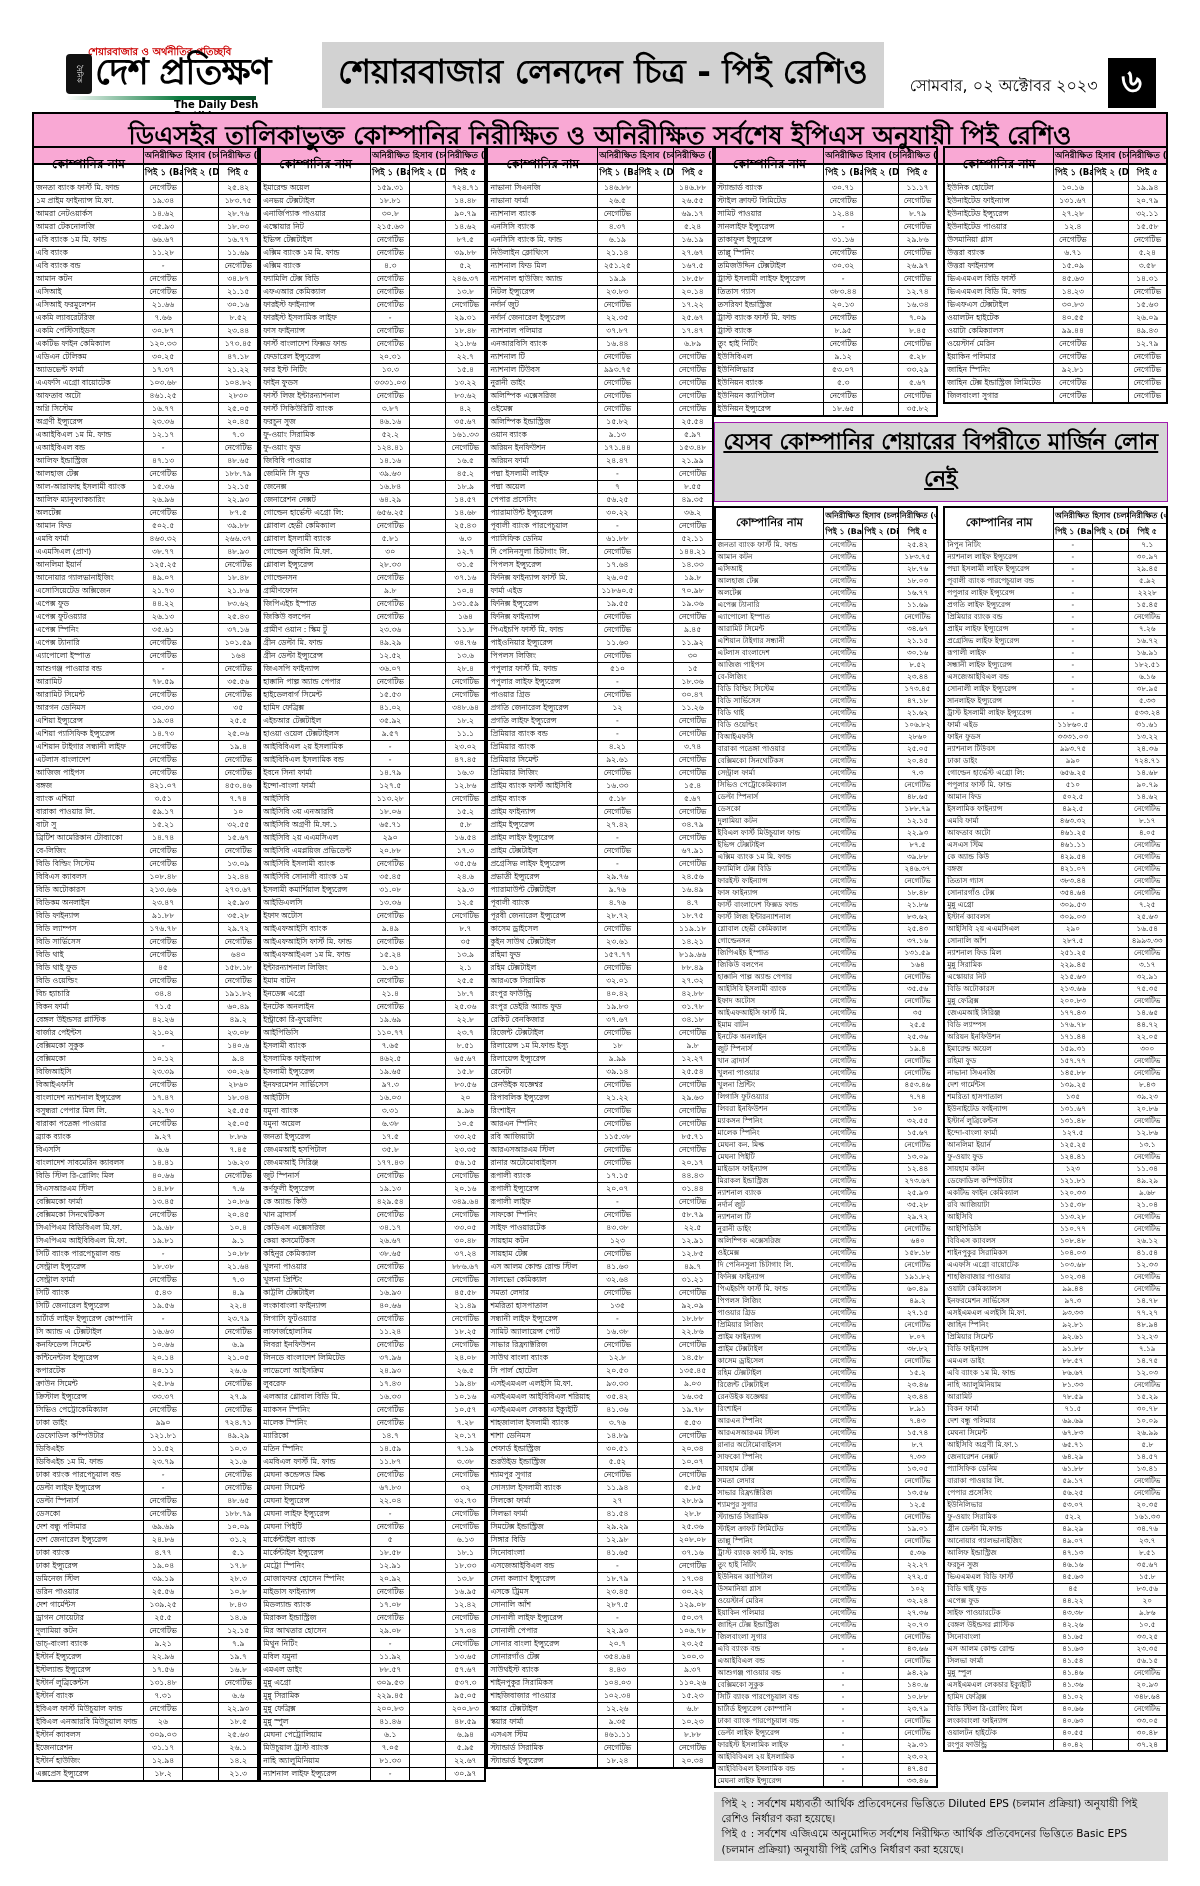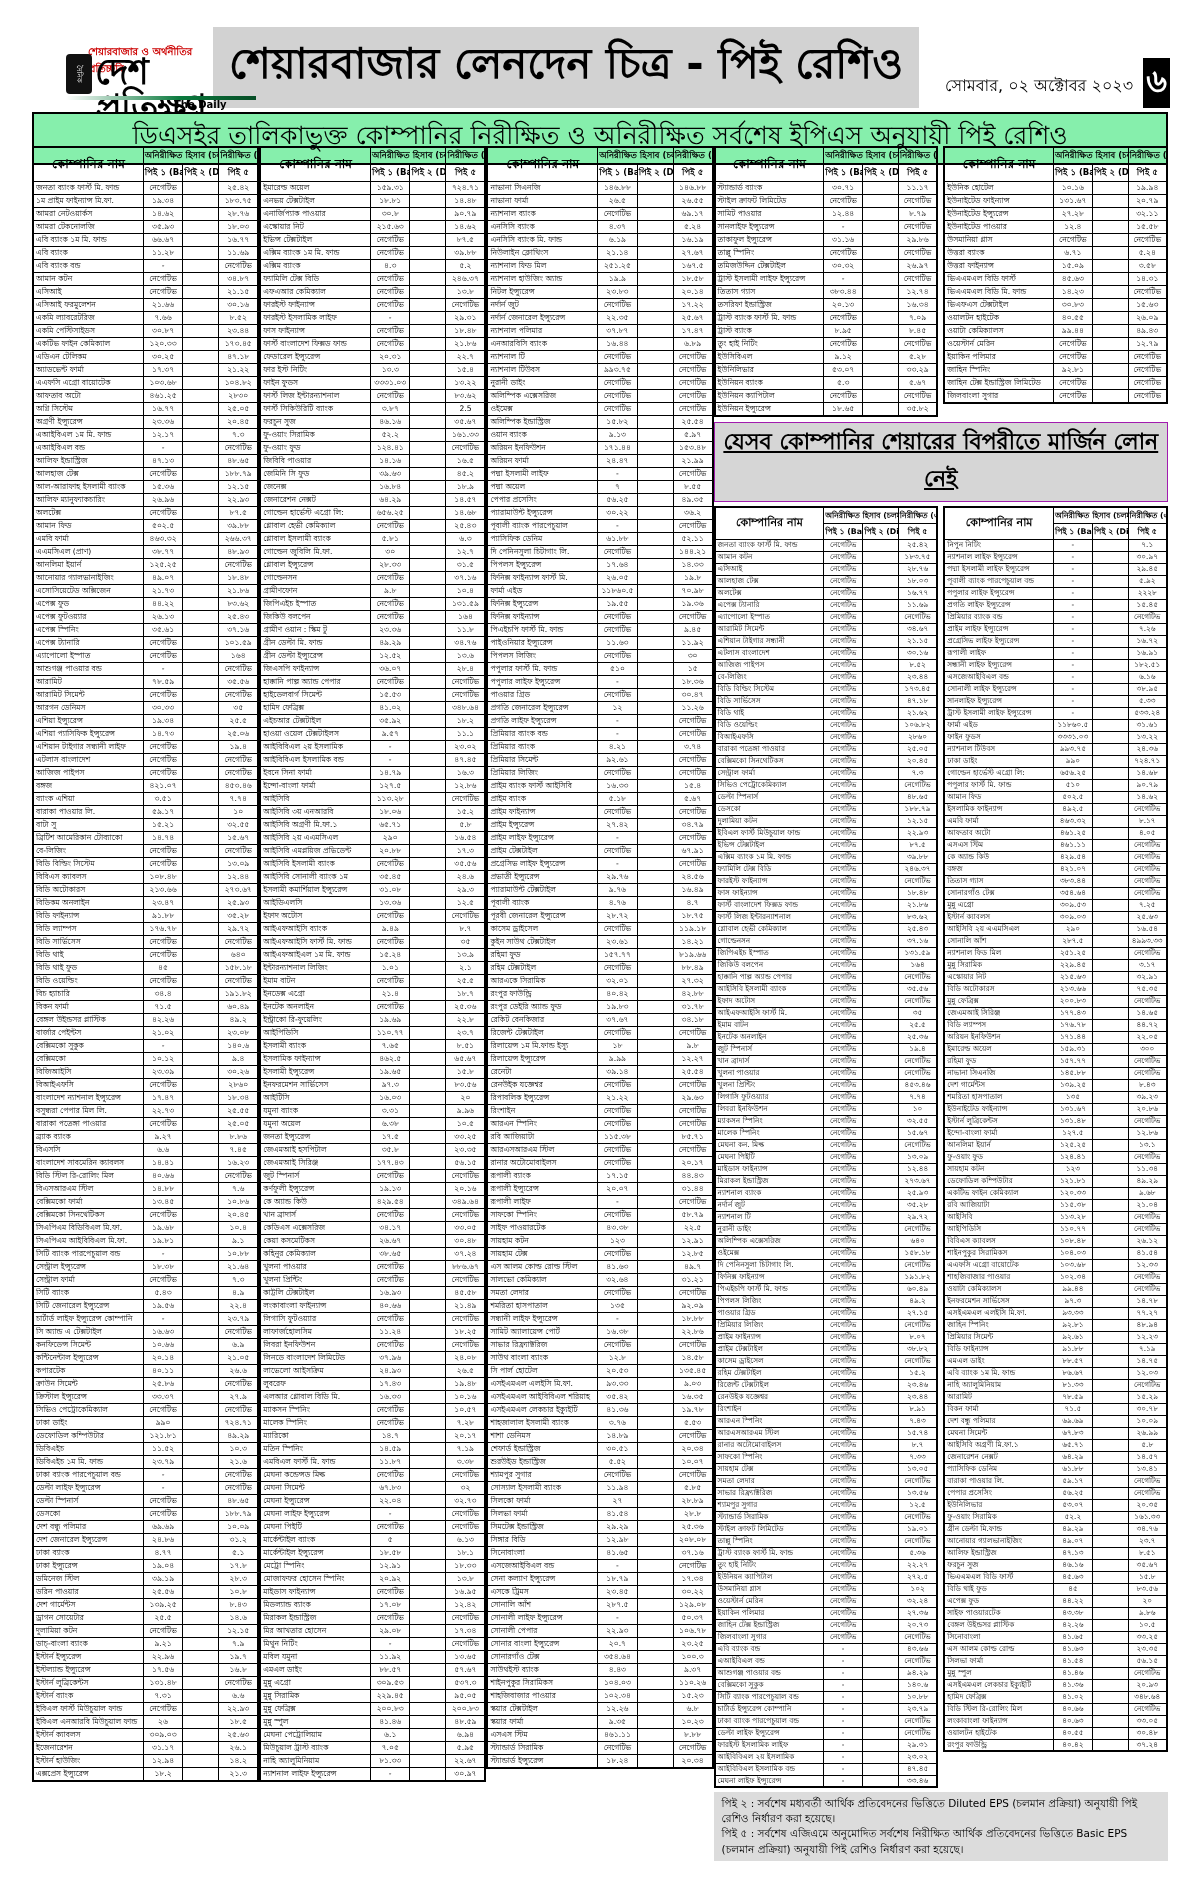--- a/index.html
+++ b/index.html
@@ -11,28 +11,28 @@
   .logo-block { position:relative; width:248px; height:64px;margin-left:36px; }
   .tagline { position:absolute; top:0; left:22px; color:#cc0000; font-weight:bold; font-size:10px; }
   .logo-row { position:absolute; top:10px; left:0; display:flex; align-items:flex-start; }
   .logo-emblem { width:26px; height:40px; background:#111; border-radius:4px; margin-right:3px;
       color:#fff; font-size:7px; writing-mode:vertical-rl; text-align:center; line-height:26px; }
   .logo-title { font-size:36px; font-weight:900; color:#000; letter-spacing:-1px; line-height:1; }
   .logo-line { position:absolute; left:0; top:52px; width:190px; height:4px;
       background:linear-gradient(to right,#ffffff,#0b7a3e 60%,#064d26); }
   .logo-sub { position:absolute; left:108px; top:55px; font-size:10px; font-weight:bold; color:#000; }
   .main-title-box { background:#d2d2d2; padding:4px 16px 6px; margin-left:8px; }
-  .main-title { font-size:42px; font-weight:bold; color:#000; white-space:nowrap; }
+  .main-title { font-size:33px; font-weight:bold; color:#000; white-space:nowrap; }
   .date-text { font-size:16px; color:#000; margin:0 10px 8px 26px; white-space:nowrap; }
   .page-box { width:48px; height:50px; background:#000; color:#fff; display:flex; align-items:center; justify-content:center;
       font-size:32px; font-weight:bold; }
 
   
-  .section-bar { position:absolute; left:32px; right:32px; top:112px; border:2px solid #000; background:#86efac;
-      text-align:center; font-size:25px; font-weight:normal; padding:2px 0 4px; }
+  .section-bar { position:absolute; left:32px; right:32px; top:112px; border:2px solid #000; background:#f9a8d4;
+      text-align:center; font-size:25px; font-weight:bold; padding:2px 0 4px; }
 
   
   .content { position:absolute; left:32px; right:32px; top:146px; bottom:4px; display:grid;
       grid-template-columns:repeat(5,1fr); column-gap:0; }
   .right-area { grid-column:4 / span 2; display:flex; flex-direction:column; }
   .top-tables { display:grid; grid-template-columns:1fr 1fr; column-gap:5px; }
   .margin-tables { display:grid; grid-template-columns:1fr 1fr; column-gap:5px; }
 
   table.pe { width:100%; border-collapse:collapse; table-layout:fixed; }
   table.pe th, table.pe td { border:1px solid #000; overflow:hidden; white-space:nowrap; }
@@ -962,21 +962,21 @@
             <tr>
               <td>ফার্স্ট লিজ ইন্টারন্যাশনাল</td>
               <td class="num">নেগেটিভ</td>
               <td class="num"></td>
               <td class="num">৮৩.৬২</td>
             </tr>
             <tr>
               <td>ফার্স্ট সিকিউরিটি ব্যাংক</td>
               <td class="num">৩.৮৭</td>
               <td class="num"></td>
-              <td class="num">2.5</td>
+              <td class="num">৪.২</td>
             </tr>
             <tr>
               <td>ফরচুন সুজ</td>
               <td class="num">৪৬.১৬</td>
               <td class="num"></td>
               <td class="num">৩৫.৬৭</td>
             </tr>
             <tr>
               <td>ফু-ওয়াং সিরামিক</td>
               <td class="num">৫২.২</td>

